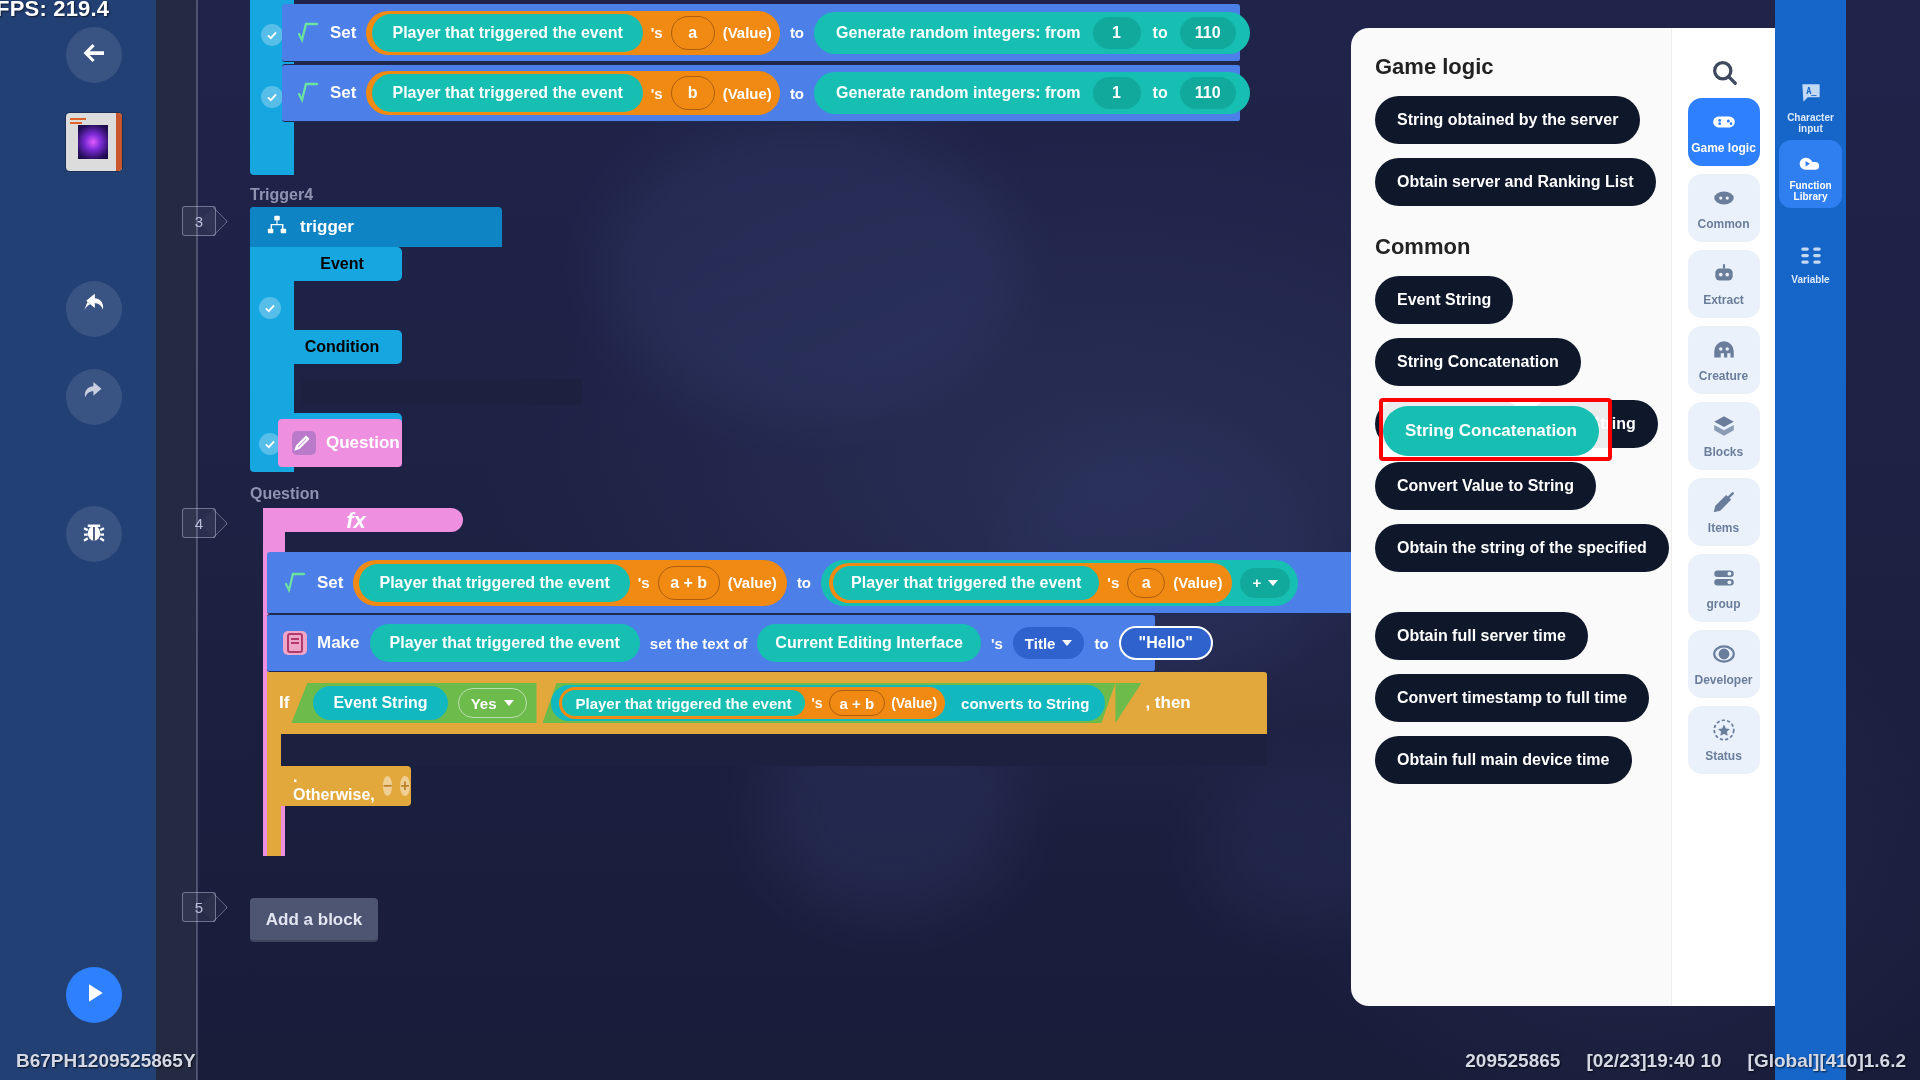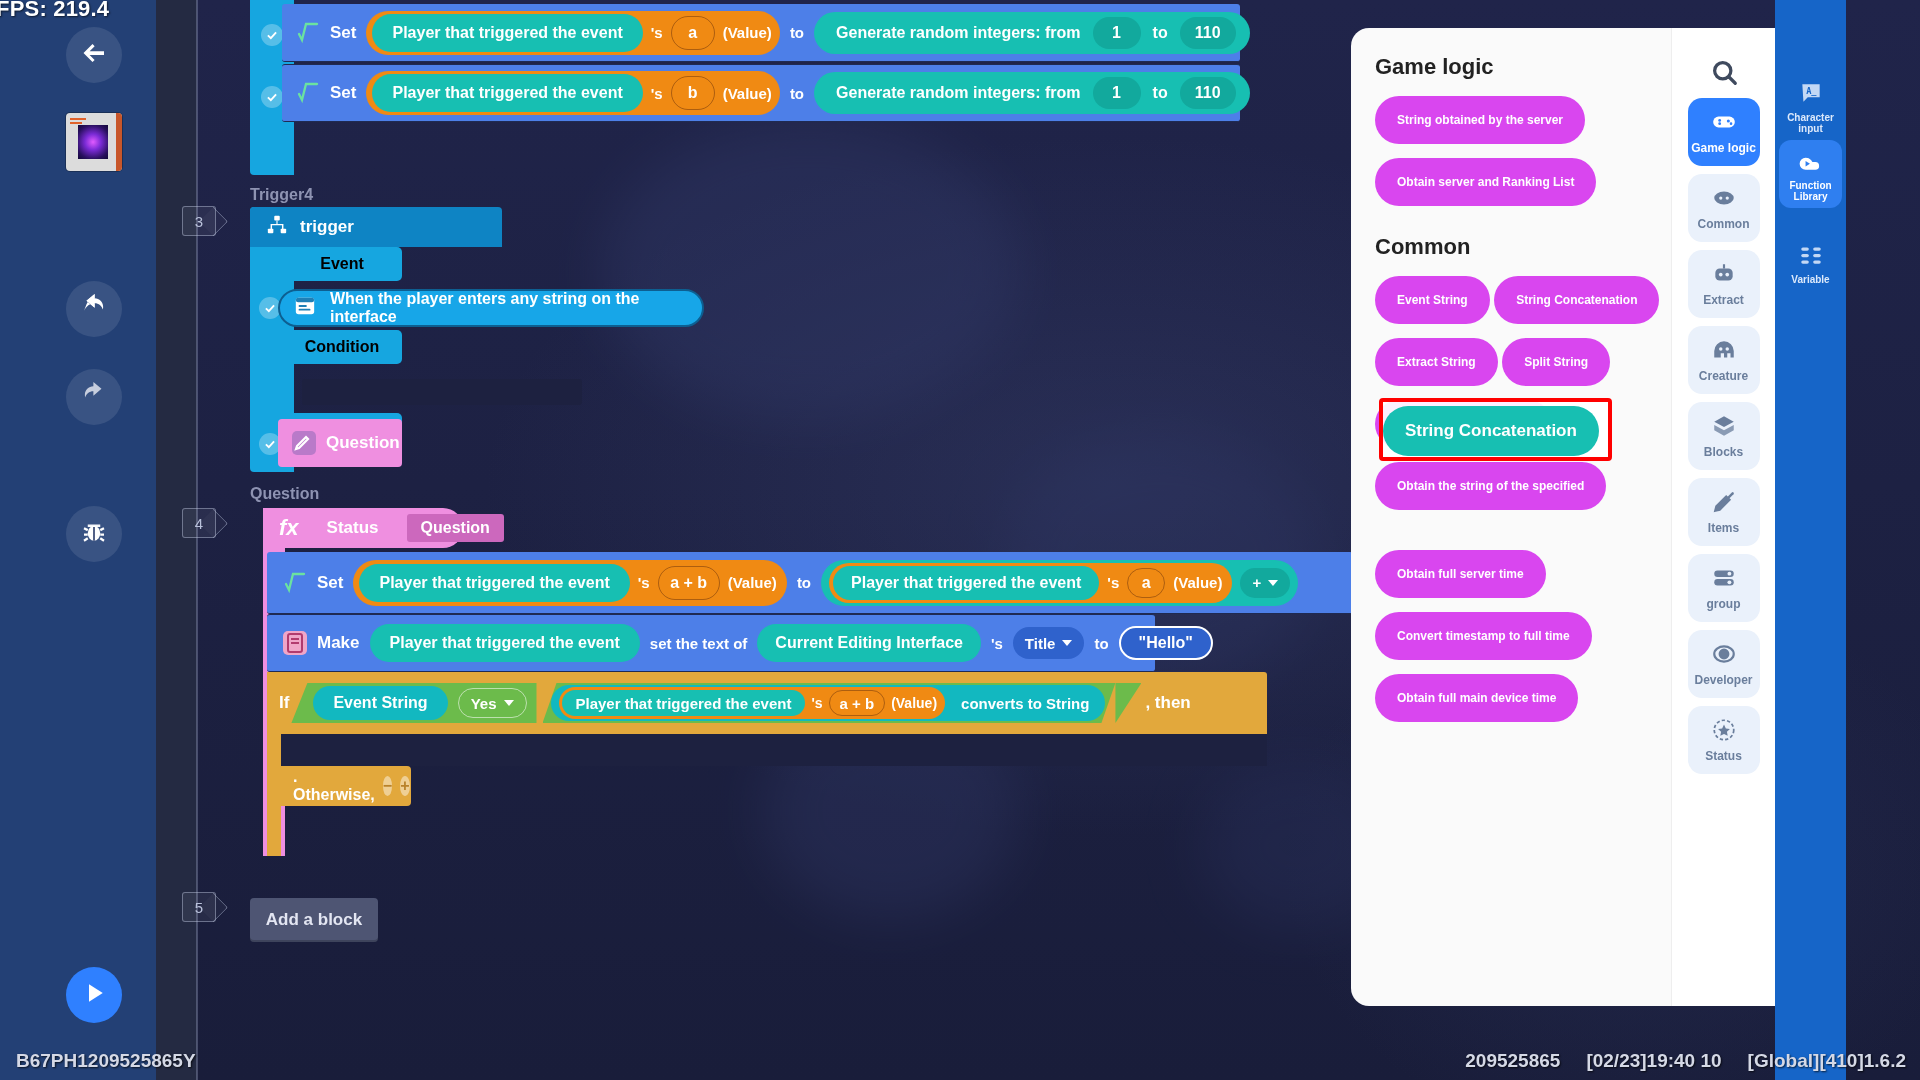--- a/index.html
+++ b/index.html
@@ -163,24 +163,24 @@
   .q-block{
     position:absolute; background:#ef8fe0; border-radius:4px;
     display:flex;align-items:center;gap:10px;padding:0 20px 0 14px;
     color:#fff;font-weight:700;font-size:17px;
   }
 
   
   .fx-wrap{position:absolute;}
   .fx-left{position:absolute;left:0;top:0;width:22px;background:#ef8fe0;}
   .fx-head{
-    position:absolute;left:0;top:0;height:40px;background:#ef8fe0;
+    position:absolute;left:0;top:0;height:24px;background:#ef8fe0;
     border-radius:6px 20px 20px 0;
     display:flex;align-items:center;gap:28px;padding:0 30px 0 16px;
-    color:#fff;font-weight:700;font-size:17px;
+    color:#fff;font-weight:700;font-size:17px;flex-direction:column;
   }
   .fx-head .fxtag{
     background:#cc68bd;border-radius:3px;padding:5px 14px;font-size:16px;
   }
 
   
   .if-wrap{position:absolute;}
   .if-bar{position:absolute;left:0;top:0;width:14px;background:#e2a83c;}
   .if-row{
     position:absolute;left:0;top:0;height:46px;background:#e2a83c;
@@ -232,22 +232,22 @@
   
   #lib{
     position:absolute; left:1351px; top:28px; width:424px; height:978px;
     background:#fafafa; border-radius:18px 0 0 18px;
     overflow:hidden;
   }
   #lib-list{position:absolute;left:0;top:0;width:320px;height:100%;padding:20px 0 0 24px;overflow:hidden;}
   .lib-h{font-size:22px;font-weight:700;color:#222;margin:14px 0 16px 0;}
   .lib-h.first{margin-top:6px;}
   .lib-btn{
-    height:48px;background:#d946ef;border-radius:24px;
-    color:#fff;font-weight:700;font-size:12px;
+    height:48px;background:#0f172a;border-radius:24px;
+    color:#fff;font-weight:700;font-size:16px;
     display:inline-flex;align-items:center;padding:0 22px;
     margin-bottom:14px;white-space:nowrap;
   }
   #lib-side{
     position:absolute;right:0;top:0;width:104px;height:100%;
     background:#fff; border-left:1px solid #eee;
     display:flex;flex-direction:column;align-items:center;padding-top:18px;
   }
   .side-item{
     width:72px;height:68px;border-radius:14px;margin-bottom:8px;
@@ -442,31 +442,20 @@
     <div class="slot-tab" style="left:32px;top:40px;width:120px;">Event</div>
     <div class="slot-tab" style="left:32px;top:123px;width:120px;">Condition</div>
     <div class="slot-tab" style="left:32px;top:206px;width:120px;">Action</div>
     <div style="position:absolute;left:52px;top:172px;width:280px;height:26px;background:#1d2140;border-radius:3px;"></div>
   </div>
 
   <div class="chk" style="left:259px;top:297px;">
     <svg viewBox="0 0 24 24" fill="none" stroke="#fff" stroke-width="3.2">
         <path d="M5 12.5l5 5 9-10"></path>
       </svg>
-  </div>
-  <div class="event-pill" style="left:278px;top:289px;width:426px;">
-    <span>
-      <svg viewBox="0 0 24 24" style="width:22px;height:22px">
-          <rect x="2" y="3" width="20" height="18" rx="3" fill="#fff"></rect>
-          <rect x="2" y="3" width="20" height="5" rx="2.5" fill="#1f7fb6"></rect>
-          <rect x="5" y="11" width="9" height="2" rx="1" fill="#1f7fb6"></rect>
-          <rect x="5" y="15" width="13" height="2" rx="1" fill="#1f7fb6"></rect>
-        </svg>
-    </span>
-    <span>When the player enters any string on the interface</span>
   </div>
 
   <div class="chk" style="left:259px;top:433px;">
     <svg viewBox="0 0 24 24" fill="none" stroke="#fff" stroke-width="3.2">
         <path d="M5 12.5l5 5 9-10"></path>
       </svg>
   </div>
   <div class="q-block" style="left:278px;top:419px;width:124px;height:48px;">
     <span class="icon-sq" style="background:#b97ac9">
       <svg viewBox="0 0 24 24" fill="none" stroke="#fff" stroke-width="2.2">

